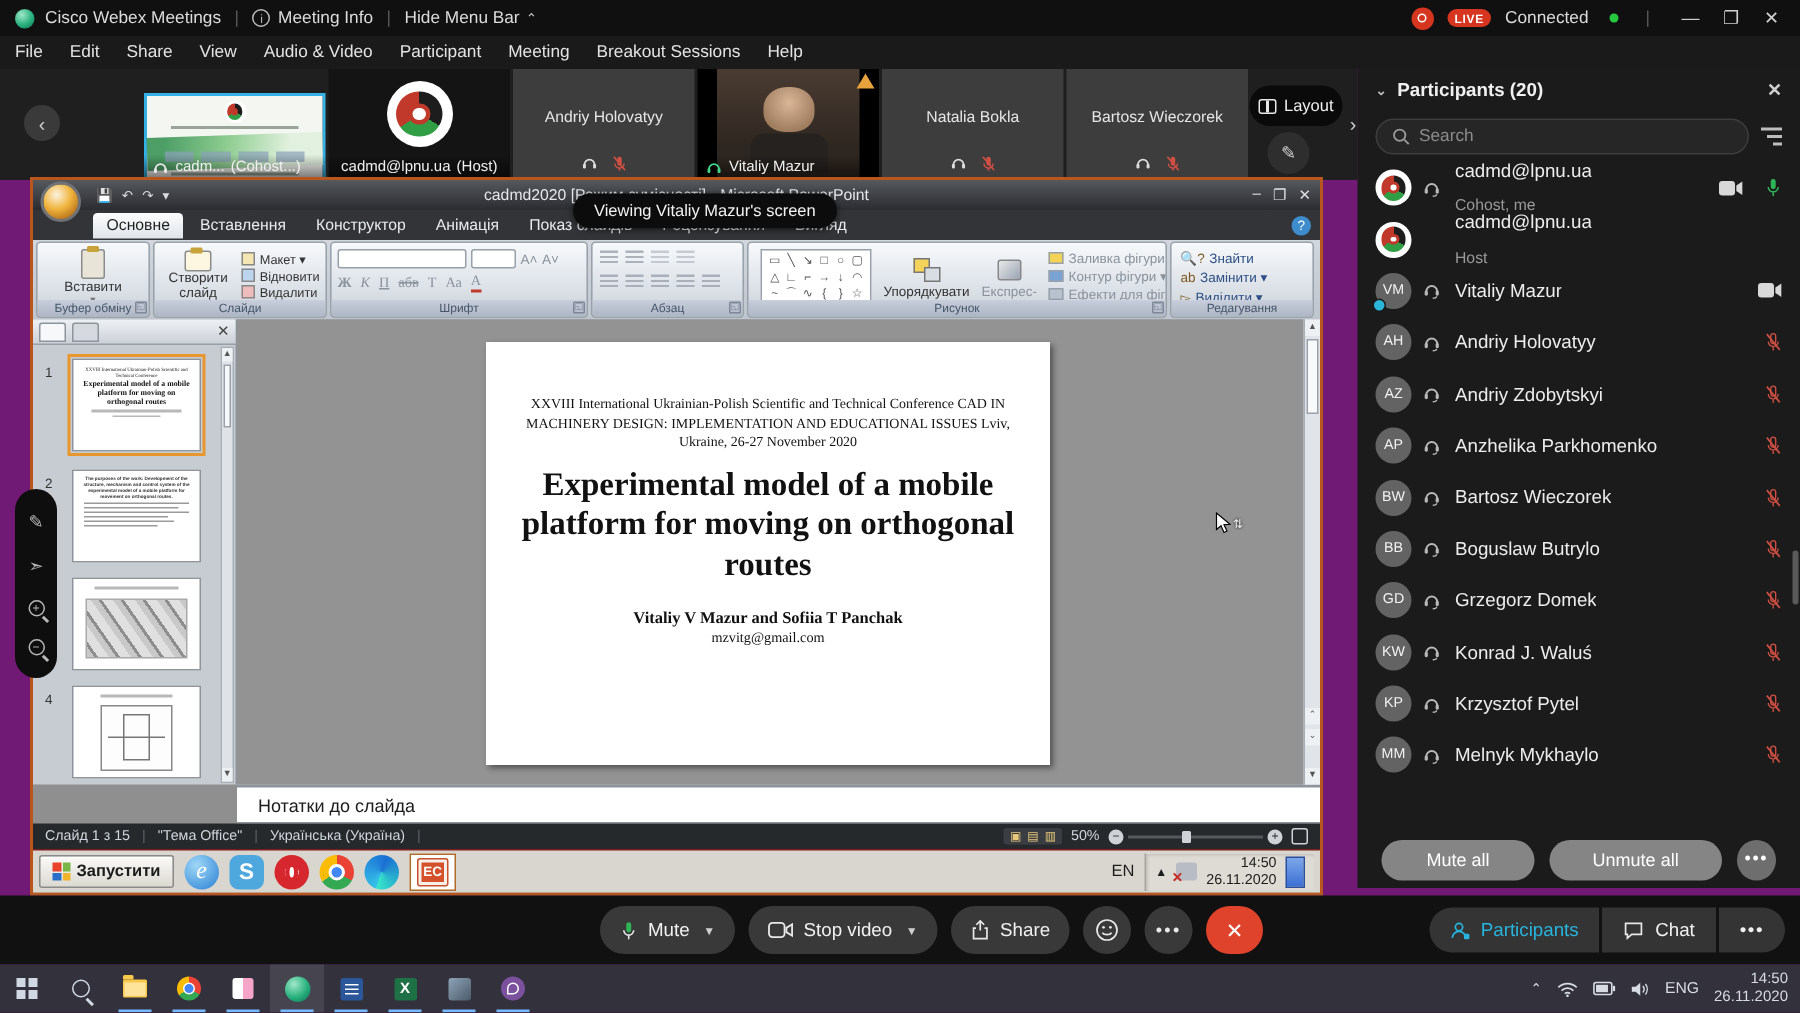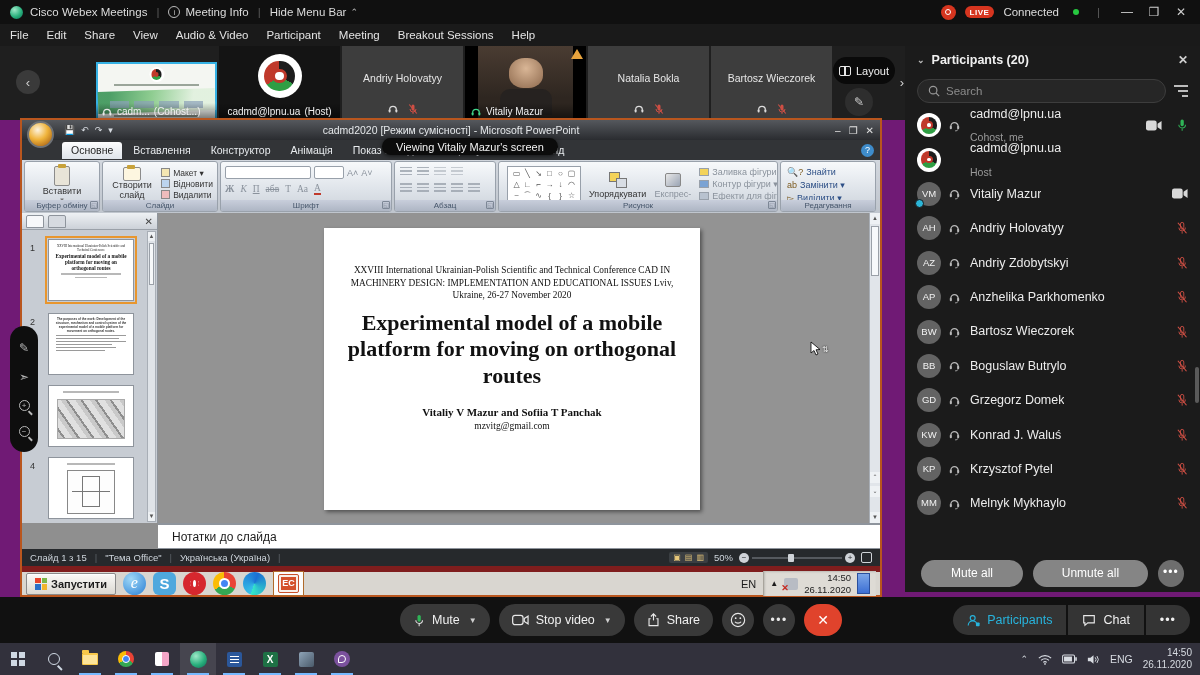--- a/index.html
+++ b/index.html
@@ -168,21 +168,21 @@
   .ppt-status { height:17px; background:#26292c; color:#cfd6dd; font-size:9.5px; display:flex; align-items:center; padding:0 8px; gap:8px; }
   .st-sep { color:#5a6066; }
   .st-right { margin-left:auto; display:flex; align-items:center; gap:6px; }
   .viewbox { background:#3a3e42; border-radius:2px; padding:1px 4px; display:flex; gap:4px; font-size:8px; color:#e8c87a; }
   .zoom-slider { display:flex; align-items:center; gap:3px; }
   .zs-track { width:90px; height:2px; background:#55595e; position:relative; }
   .zs-thumb { position:absolute; left:40%; top:-3px; width:6px; height:8px; background:#cfd3d8; border-radius:1px; }
   .zs-btn { width:10px; height:10px; border-radius:50%; background:#cfd3d8; color:#26292c; font-size:8px; line-height:10px; text-align:center; }
   .fit-ic { width:11px; height:11px; border:1px solid #cfd3d8; border-radius:2px; position:relative; }
 
-  .xp-taskbar { height:29px; background:#d9d6d0; border-top:6px solid #7f1d1d; display:flex; align-items:center; padding:0 4px; gap:7px; }
+  .xp-taskbar { height:29px; background:#d9d6d0; border-top:1px solid #7f1d1d; display:flex; align-items:center; padding:0 4px; gap:7px; }
   .start-btn { display:flex; align-items:center; gap:4px; height:22px; padding:0 8px;
     background:linear-gradient(#fbfaf8,#dcd9d2); border:1px solid #8a8a8a; border-radius:2px;
     font-size:11px; font-weight:bold; color:#1c1c1c; box-shadow:inset 0 1px 0 #fff; }
   .winflag { width:12px; height:12px; display:grid; grid-template-columns:1fr 1fr; gap:1px; }
   .winflag i:nth-child(1){background:#e8442c;} .winflag i:nth-child(2){background:#7ab648;}
   .winflag i:nth-child(3){background:#2a70c8;} .winflag i:nth-child(4){background:#f2b question;} 
   .winflag i { display:block; }
   .winflag i:nth-child(4){background:#f2b42c;}
   .xp-ic { width:23px; height:23px; border-radius:50%; position:relative; }
   .ic-ie { background:radial-gradient(circle at 35% 30%, #9fd8f7, #2a7fd4); }
@@ -205,21 +205,21 @@
   .xp-clock { font-size:9.5px; line-height:1.2; text-align:right; }
   .blue-edge { width:13px; height:21px; background:linear-gradient(#7da7e8,#3c6fd4); border:1px solid #2a4f9c; }
 
   
   .anno-bar { position:absolute; left:10px; top:326px; width:28px; height:126px; background:#0e0e0e; border-radius:14px;
     display:flex; flex-direction:column; align-items:center; justify-content:space-evenly; z-index:6; color:#b8b8b8; font-size:12px; }
   .anno-bar .mag { position:relative; width:11px; height:11px; border:1.5px solid #b8b8b8; border-radius:50%; font-size:8px; line-height:9px; text-align:center; }
   .anno-bar .mag::after { content:""; position:absolute; right:-4px; bottom:-4px; width:5px; height:1.5px; background:#b8b8b8; transform:rotate(45deg); }
 
   
-  .tooltip { position:absolute; left:382px; top:138px; height:17px; padding:0 14px; background:#0c0c0c; border-radius:12px;
+  .tooltip { position:absolute; left:382px; top:129px; height:23px; padding:0 14px; background:#0c0c0c; border-radius:12px;
     color:#f2f2f2; font-size:11px; display:flex; align-items:center; z-index:9; box-shadow:0 1px 4px rgba(0,0,0,.6); }
 
   
   .panel { position:absolute; left:905px; top:46px; width:295px; height:546px; background:#1b1b1b; display:flex; flex-direction:column; }
   .p-hdr { height:28px; display:flex; align-items:center; padding:0 12px; font-size:12.5px; font-weight:bold; color:#f0f0f0; gap:7px; }
   .p-hdr .vchev { font-size:9px; color:#bdbdbd; }
   .p-hdr .x { margin-left:auto; color:#cfcfcf; font-size:12px; }
   .p-search-row { height:34px; display:flex; align-items:center; gap:8px; padding:0 12px; }
   .p-search { flex:1; height:24px; background:#262626; border:1px solid #3d3d3d; border-radius:13px; display:flex; align-items:center; gap:6px; padding:0 10px; }
   .p-search input { background:transparent; border:none; outline:none; color:#bdbdbd; font-size:11.5px; width:100%; font-family:"Liberation Sans",sans-serif; }

